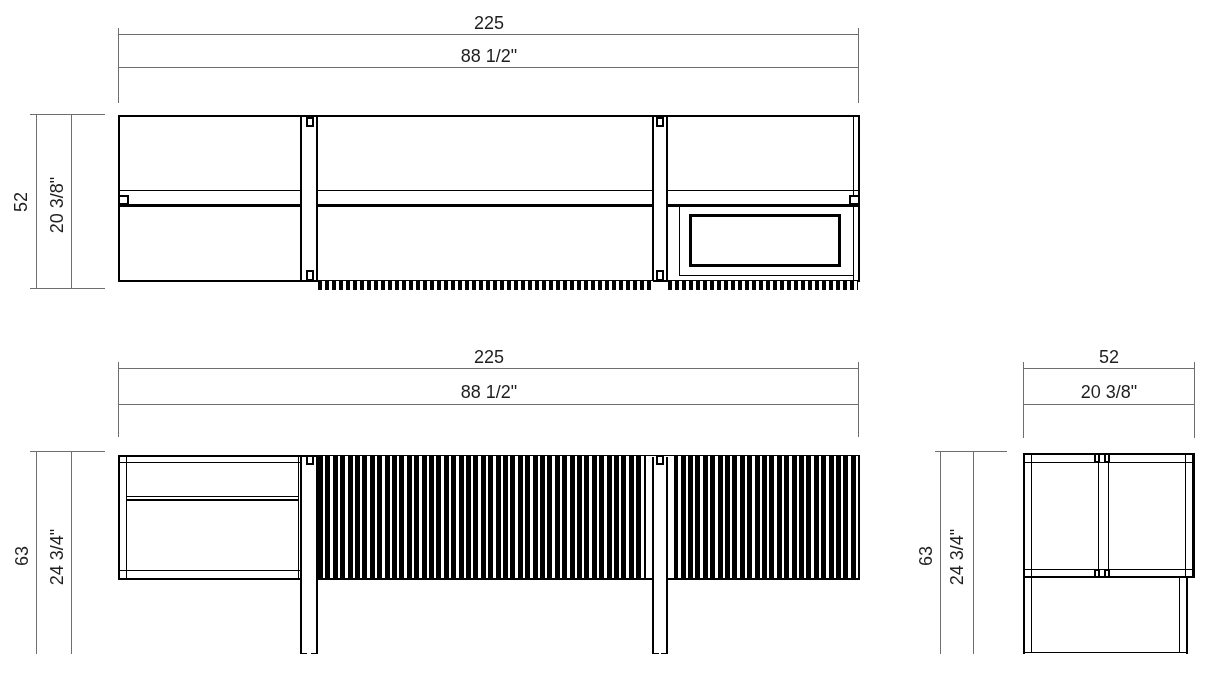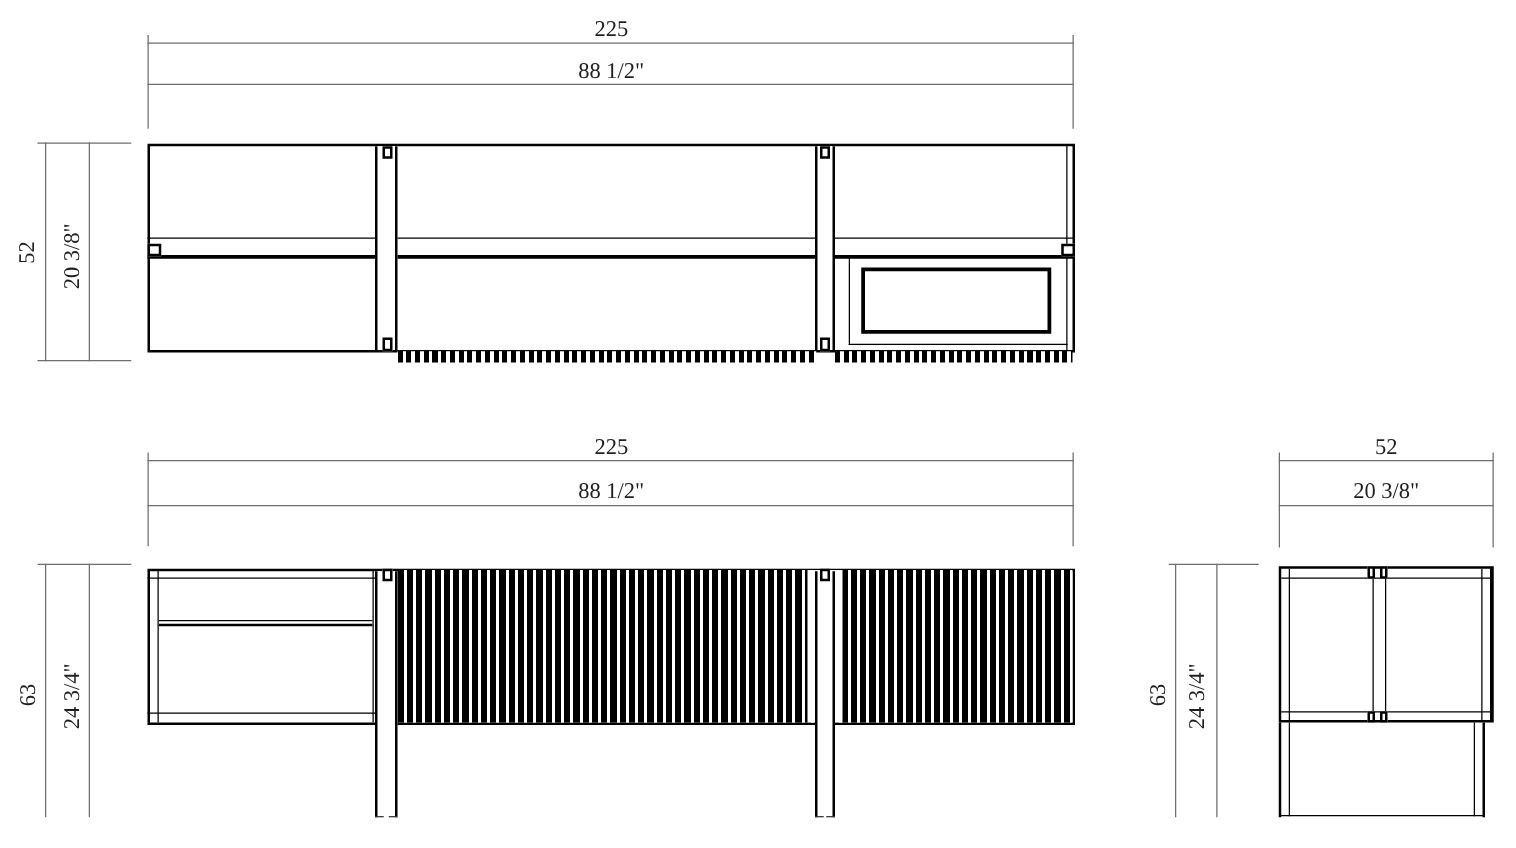--- a/index.html
+++ b/index.html
@@ -1,20 +1,20 @@
 <!DOCTYPE html>
 <html style="--obj: #000000; --dim: #6e6e6e; --txt: #1f1f1f; --bg: #ffffff;"><head>
 <meta charset="utf-8">
 <style>
   :root{
     --obj:#000000; --dim:#6e6e6e; --txt:#1f1f1f; --bg:#ffffff;
   }
   html,body{margin:0;padding:0;background:var(--bg);}
   #canvas{position:relative;width:1213px;height:654px;background:var(--bg);overflow:hidden;
-          font-family:Liberation Serif, serif;}
+          font-family:Liberation Sans, sans-serif;}
   .vw{position:absolute;left:0;top:0;width:100%;height:100%;}
   
   .l{position:absolute;background:var(--obj);}
   
   .d{position:absolute;background:var(--dim);}
   
   .b{position:absolute;border:2px solid var(--obj);background:#fff;box-sizing:border-box;}
   .nofill{background:none;}
   
   .t{position:absolute;font-size:18px;line-height:20px;color:var(--txt);

